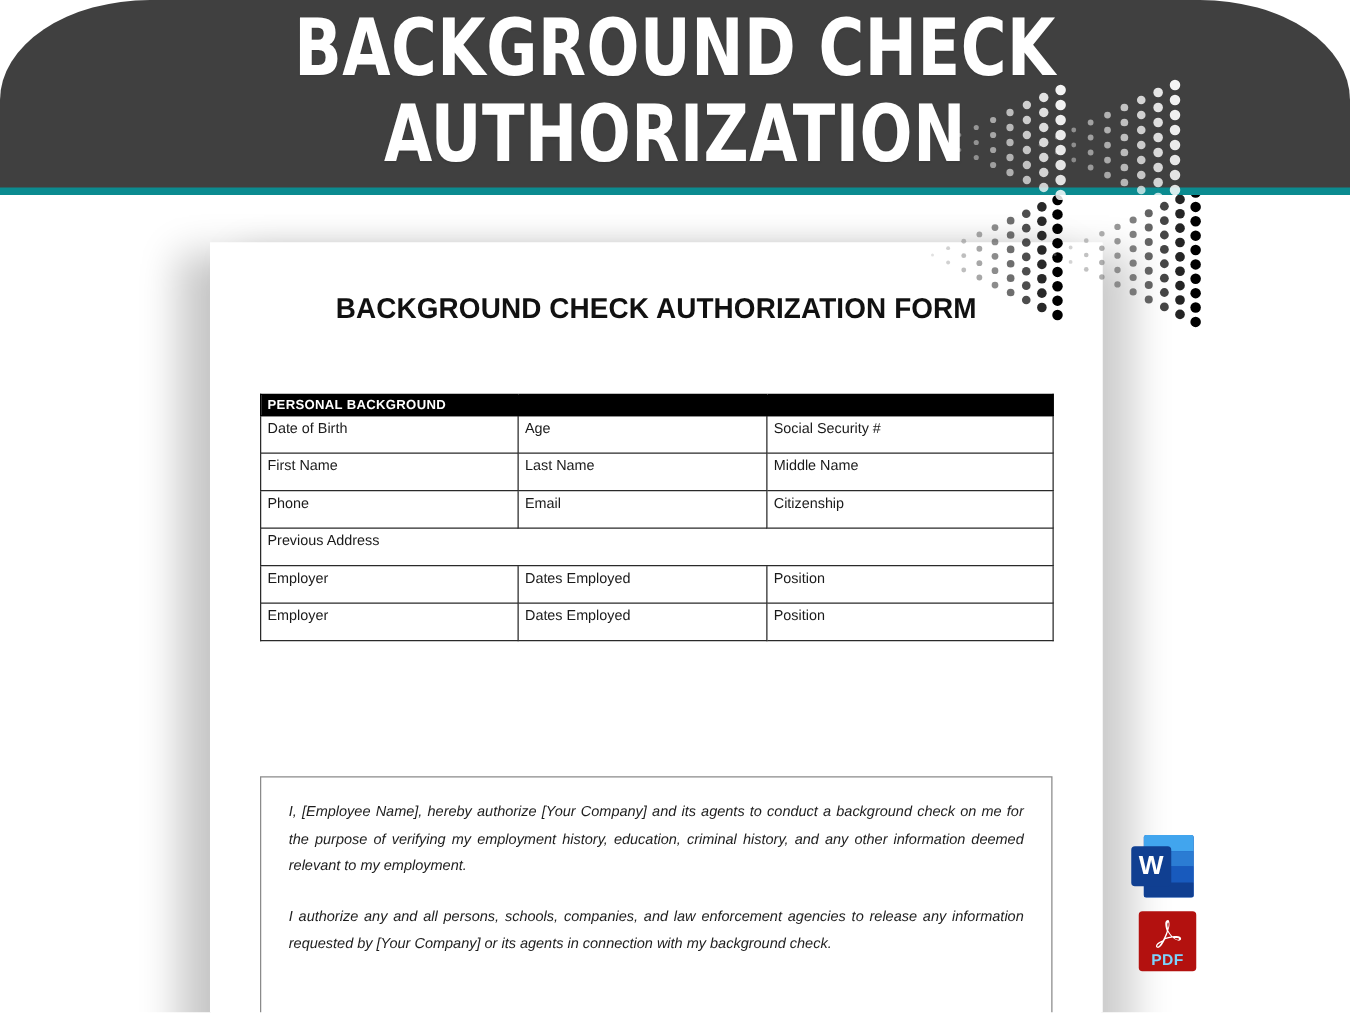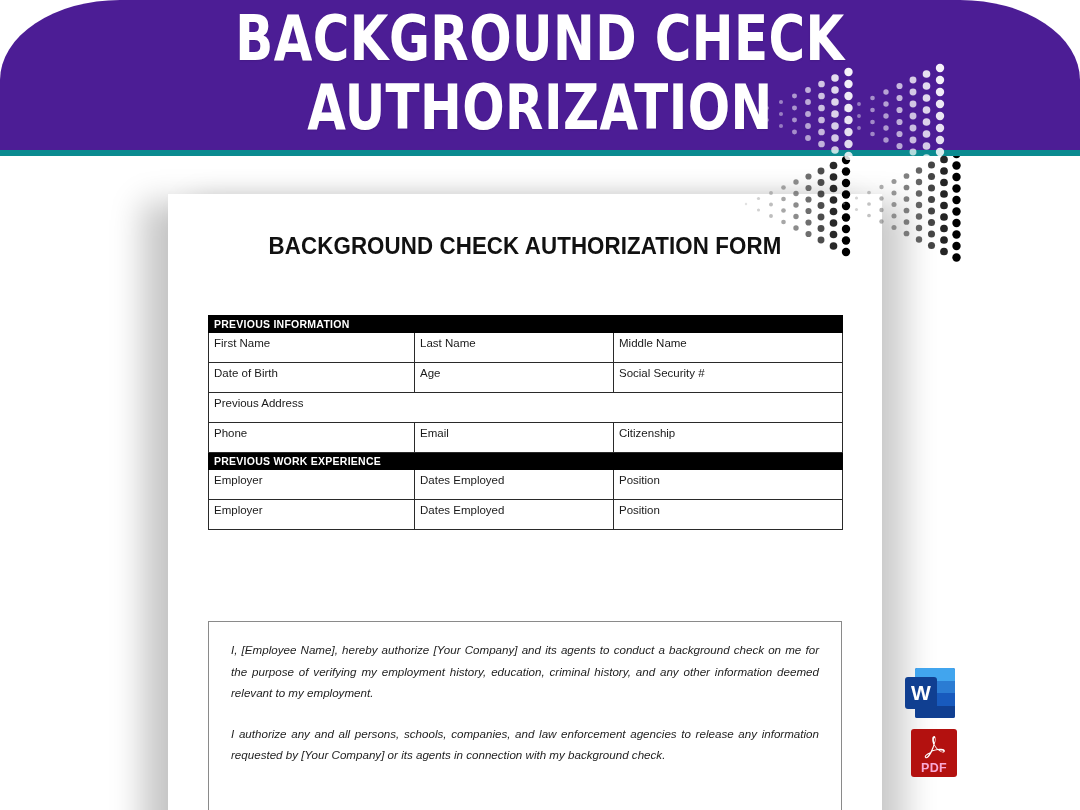--- a/index.html
+++ b/index.html
@@ -26,21 +26,21 @@
     background: #ffffff;
   }
 
   
   #banner {
     position: absolute;
     left: 0;
     top: 0;
     width: 1080px;
     height: 156px;
-    background: #4c1d95;
+    background: #404040;
     border-top-left-radius: 120px 80px;
     border-top-right-radius: 120px 80px;
     overflow: hidden;
     z-index: 5;
   }
   #banner-title {
     position: absolute;
     left: 0;
     top: 4px;
     width: 1080px;
@@ -240,21 +240,21 @@
     background: #b3110f;
     border-radius: 3px;
     overflow: hidden;
   }
   .pdf-label {
     position: absolute;
     left: 0;
     bottom: 2px;
     width: 46px;
     text-align: center;
-    color: #f9a8d4;
+    color: #7dd3fc;
     font-weight: 700;
     font-size: 12.5px;
     letter-spacing: 0.3px;
     font-family: "Liberation Sans", sans-serif;
   }
   .pdf-glyph {
     position: absolute;
     left: 8px;
     top: 4px;
     width: 30px;
@@ -376,44 +376,41 @@
     <div id="doc-title">BACKGROUND CHECK AUTHORIZATION FORM</div>
 
     <table id="form-table">
       <colgroup>
         <col class="col-a">
           <col class="col-b">
           <col class="col-c">
       </colgroup>
       <tbody>
         <tr class="section-row">
-          <td colspan="3">PREVIOUS INFORMATION</td>
+          <td colspan="3">PERSONAL BACKGROUND</td>
+        </tr>
+        <tr>
+          <td>Date of Birth</td>
+          <td>Age</td>
+          <td>Social Security #</td>
         </tr>
         <tr>
           <td>First Name</td>
           <td>Last Name</td>
           <td>Middle Name</td>
         </tr>
         <tr>
-          <td>Date of Birth</td>
-          <td>Age</td>
-          <td>Social Security #</td>
-        </tr>
-        <tr>
-          <td colspan="3">Previous Address</td>
-        </tr>
-        <tr>
           <td>Phone</td>
           <td>Email</td>
           <td>Citizenship</td>
         </tr>
-
-        <tr class="section-row">
-          <td colspan="3">PREVIOUS WORK EXPERIENCE</td>
-        </tr>
+        <tr>
+          <td colspan="3">Previous Address</td>
+        </tr>
+
         <tr>
           <td>Employer</td>
           <td>Dates Employed</td>
           <td>Position</td>
         </tr>
         <tr>
           <td>Employer</td>
           <td>Dates Employed</td>
           <td>Position</td>
         </tr>

